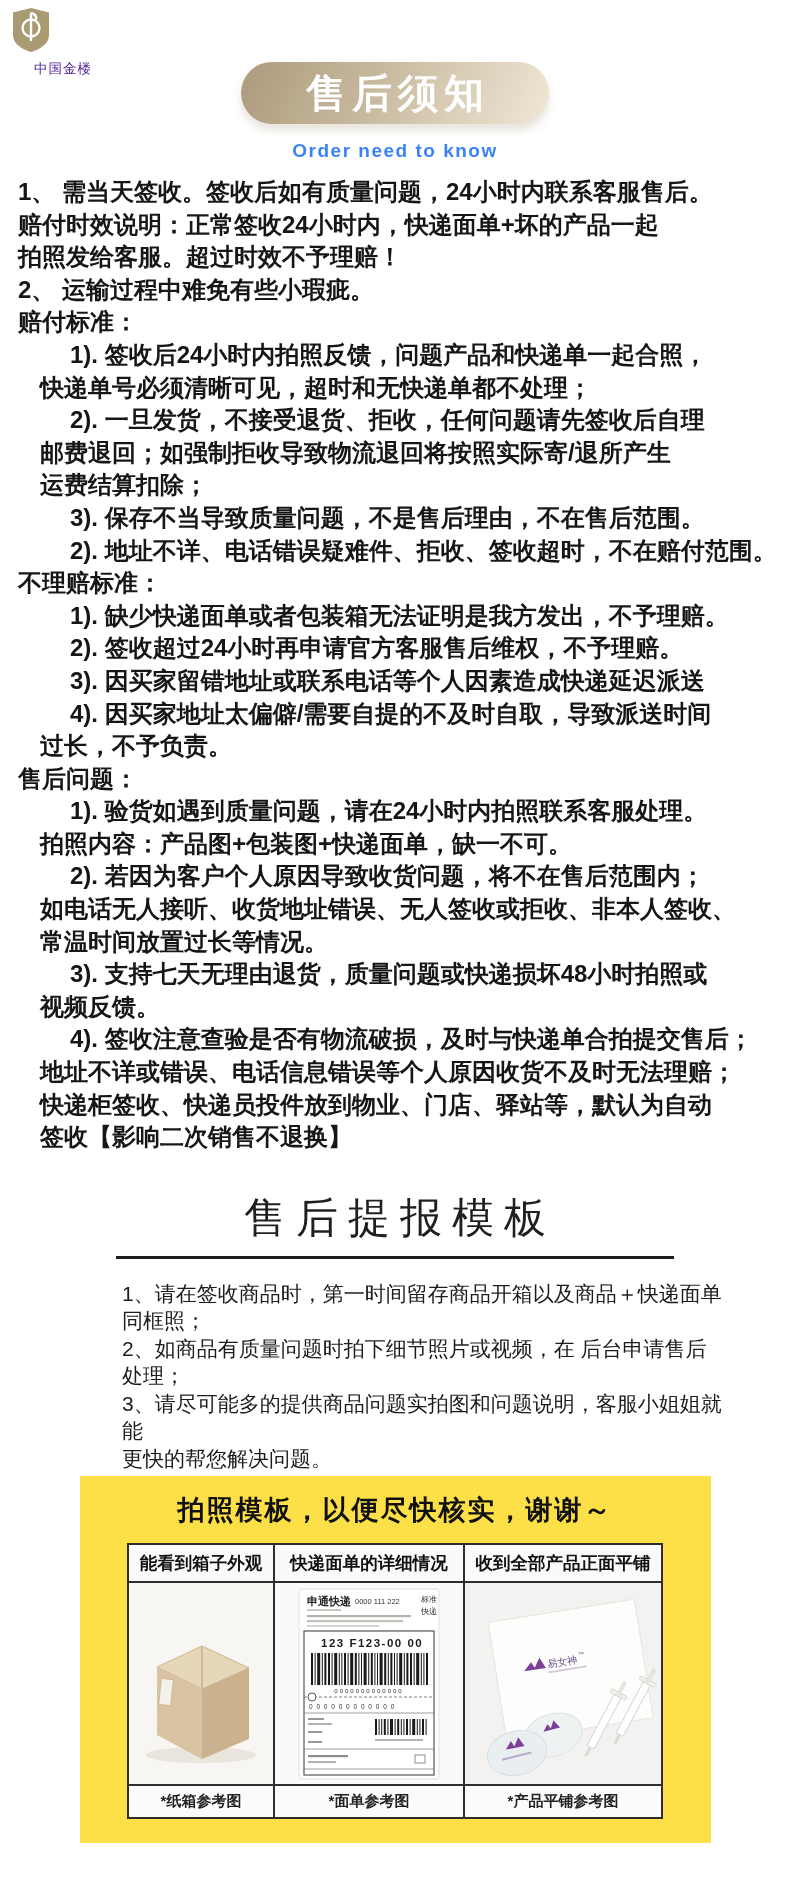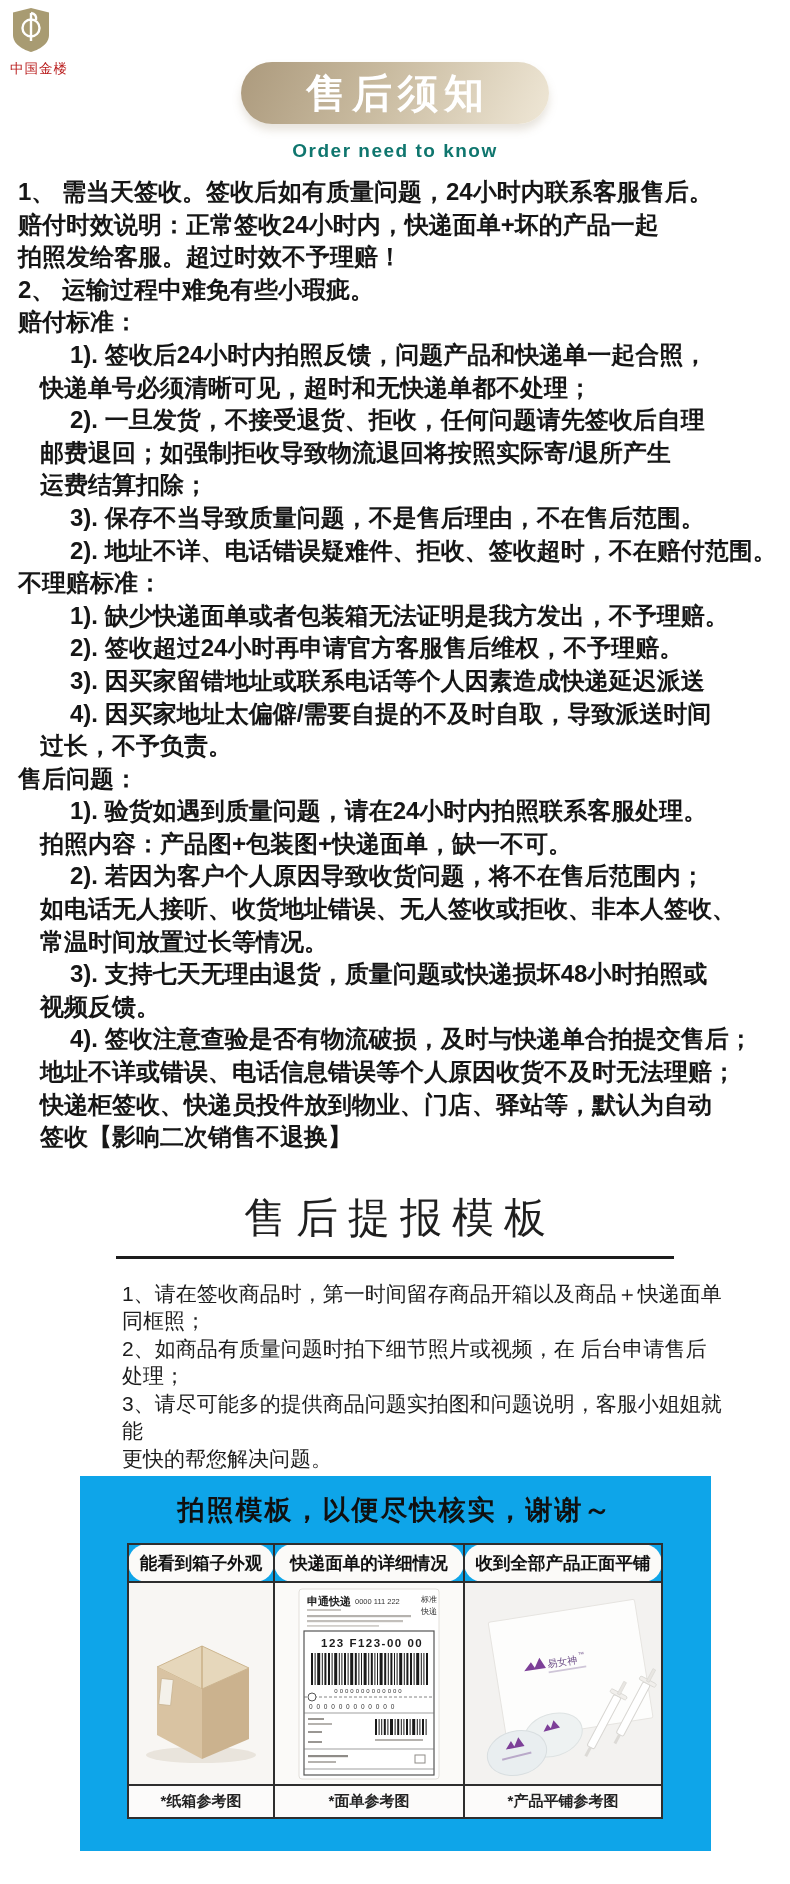--- a/index.html
+++ b/index.html
@@ -7,47 +7,47 @@
     position:relative;
     width:790px;height:1884px;
     margin:0 auto;
     background:#ffffff;
     overflow:hidden;
     font-family:"Liberation Sans","DejaVu Sans",sans-serif;
     color:#141414;
   }
   
   .brand{position:absolute;left:10px;top:6px;width:90px;text-align:left;}
-  .brand-name{color:#b91c1c;font-size:13.5px;letter-spacing:1px;margin-top:2px;}
+  .brand-name{color:#4c1d95;font-size:13.5px;letter-spacing:1px;margin-top:2px;margin-left:24px;}
   
   .banner{
     width:308px;height:62px;margin:62px auto 0;
     border-radius:32px;
     background:linear-gradient(115deg,#ac9a7d 0%,#c9bba0 45%,#efe7d6 100%);
     box-shadow:0 6px 9px rgba(160,145,115,.25);
     display:flex;align-items:center;justify-content:center;
     color:#ffffff;font-size:40px;font-weight:bold;letter-spacing:6px;text-indent:6px;
   }
-  .subtitle{margin-top:16px;text-align:center;font-size:19px;font-weight:bold;color:#0f766e;letter-spacing:1.5px;}
+  .subtitle{margin-top:16px;text-align:center;font-size:19px;font-weight:bold;color:#3b82f6;letter-spacing:1.5px;}
   
   .notice{margin-top:14px;font-size:24px;line-height:32.6px;font-weight:600;color:#161616;}
   .notice .nline{white-space:nowrap;}
   .ind0{padding-left:18px;}
   .ind1{padding-left:40px;}
   .ind2{padding-left:70px;}
   
   .section-title{margin-top:36px;text-align:center;font-size:42px;color:#1f1f1f;letter-spacing:10px;text-indent:10px;font-weight:400;}
   .section-rule{width:558px;height:3px;background:#1d1d1d;margin:10px auto 0;}
   .template-list{margin:21px 0 0 122px;width:600px;font-size:21px;line-height:27.5px;font-weight:500;color:#1c1c1c;}
   
-  .photo-box{width:631px;margin:4px auto 0;background:#0ea5e9;padding:16px 0 32px;}
+  .photo-box{width:631px;margin:4px auto 0;background:#fde047;padding:16px 0 24px;}
   .photo-box-title{text-align:center;font-size:27px;font-weight:bold;color:#101010;letter-spacing:2px;}
   table.photo-table{width:534px;margin:15px auto 0;border-collapse:collapse;table-layout:fixed;}
   table.photo-table td{border:2px solid #2e2e2e;text-align:center;padding:0;}
-  td.ph-head{height:36px;font-size:17.5px;font-weight:bold;background:#fbfaf8;color:#111;border-radius:19px;}
+  td.ph-head{height:36px;font-size:17.5px;font-weight:bold;background:#fbfaf8;color:#111;}
   td.ph-img{height:201px;vertical-align:top;}
   td.ph-cap{height:31px;font-size:15px;font-weight:bold;background:#fcfbfa;color:#222;}
   .cell-bg1{background:#f8f6f3;}
   .cell-bg2{background:#fbfaf8;}
   .cell-bg3{background:#f3f2f0;}
   .ph-img svg{display:block;}
 </style>
 </head>
 <body>
 

